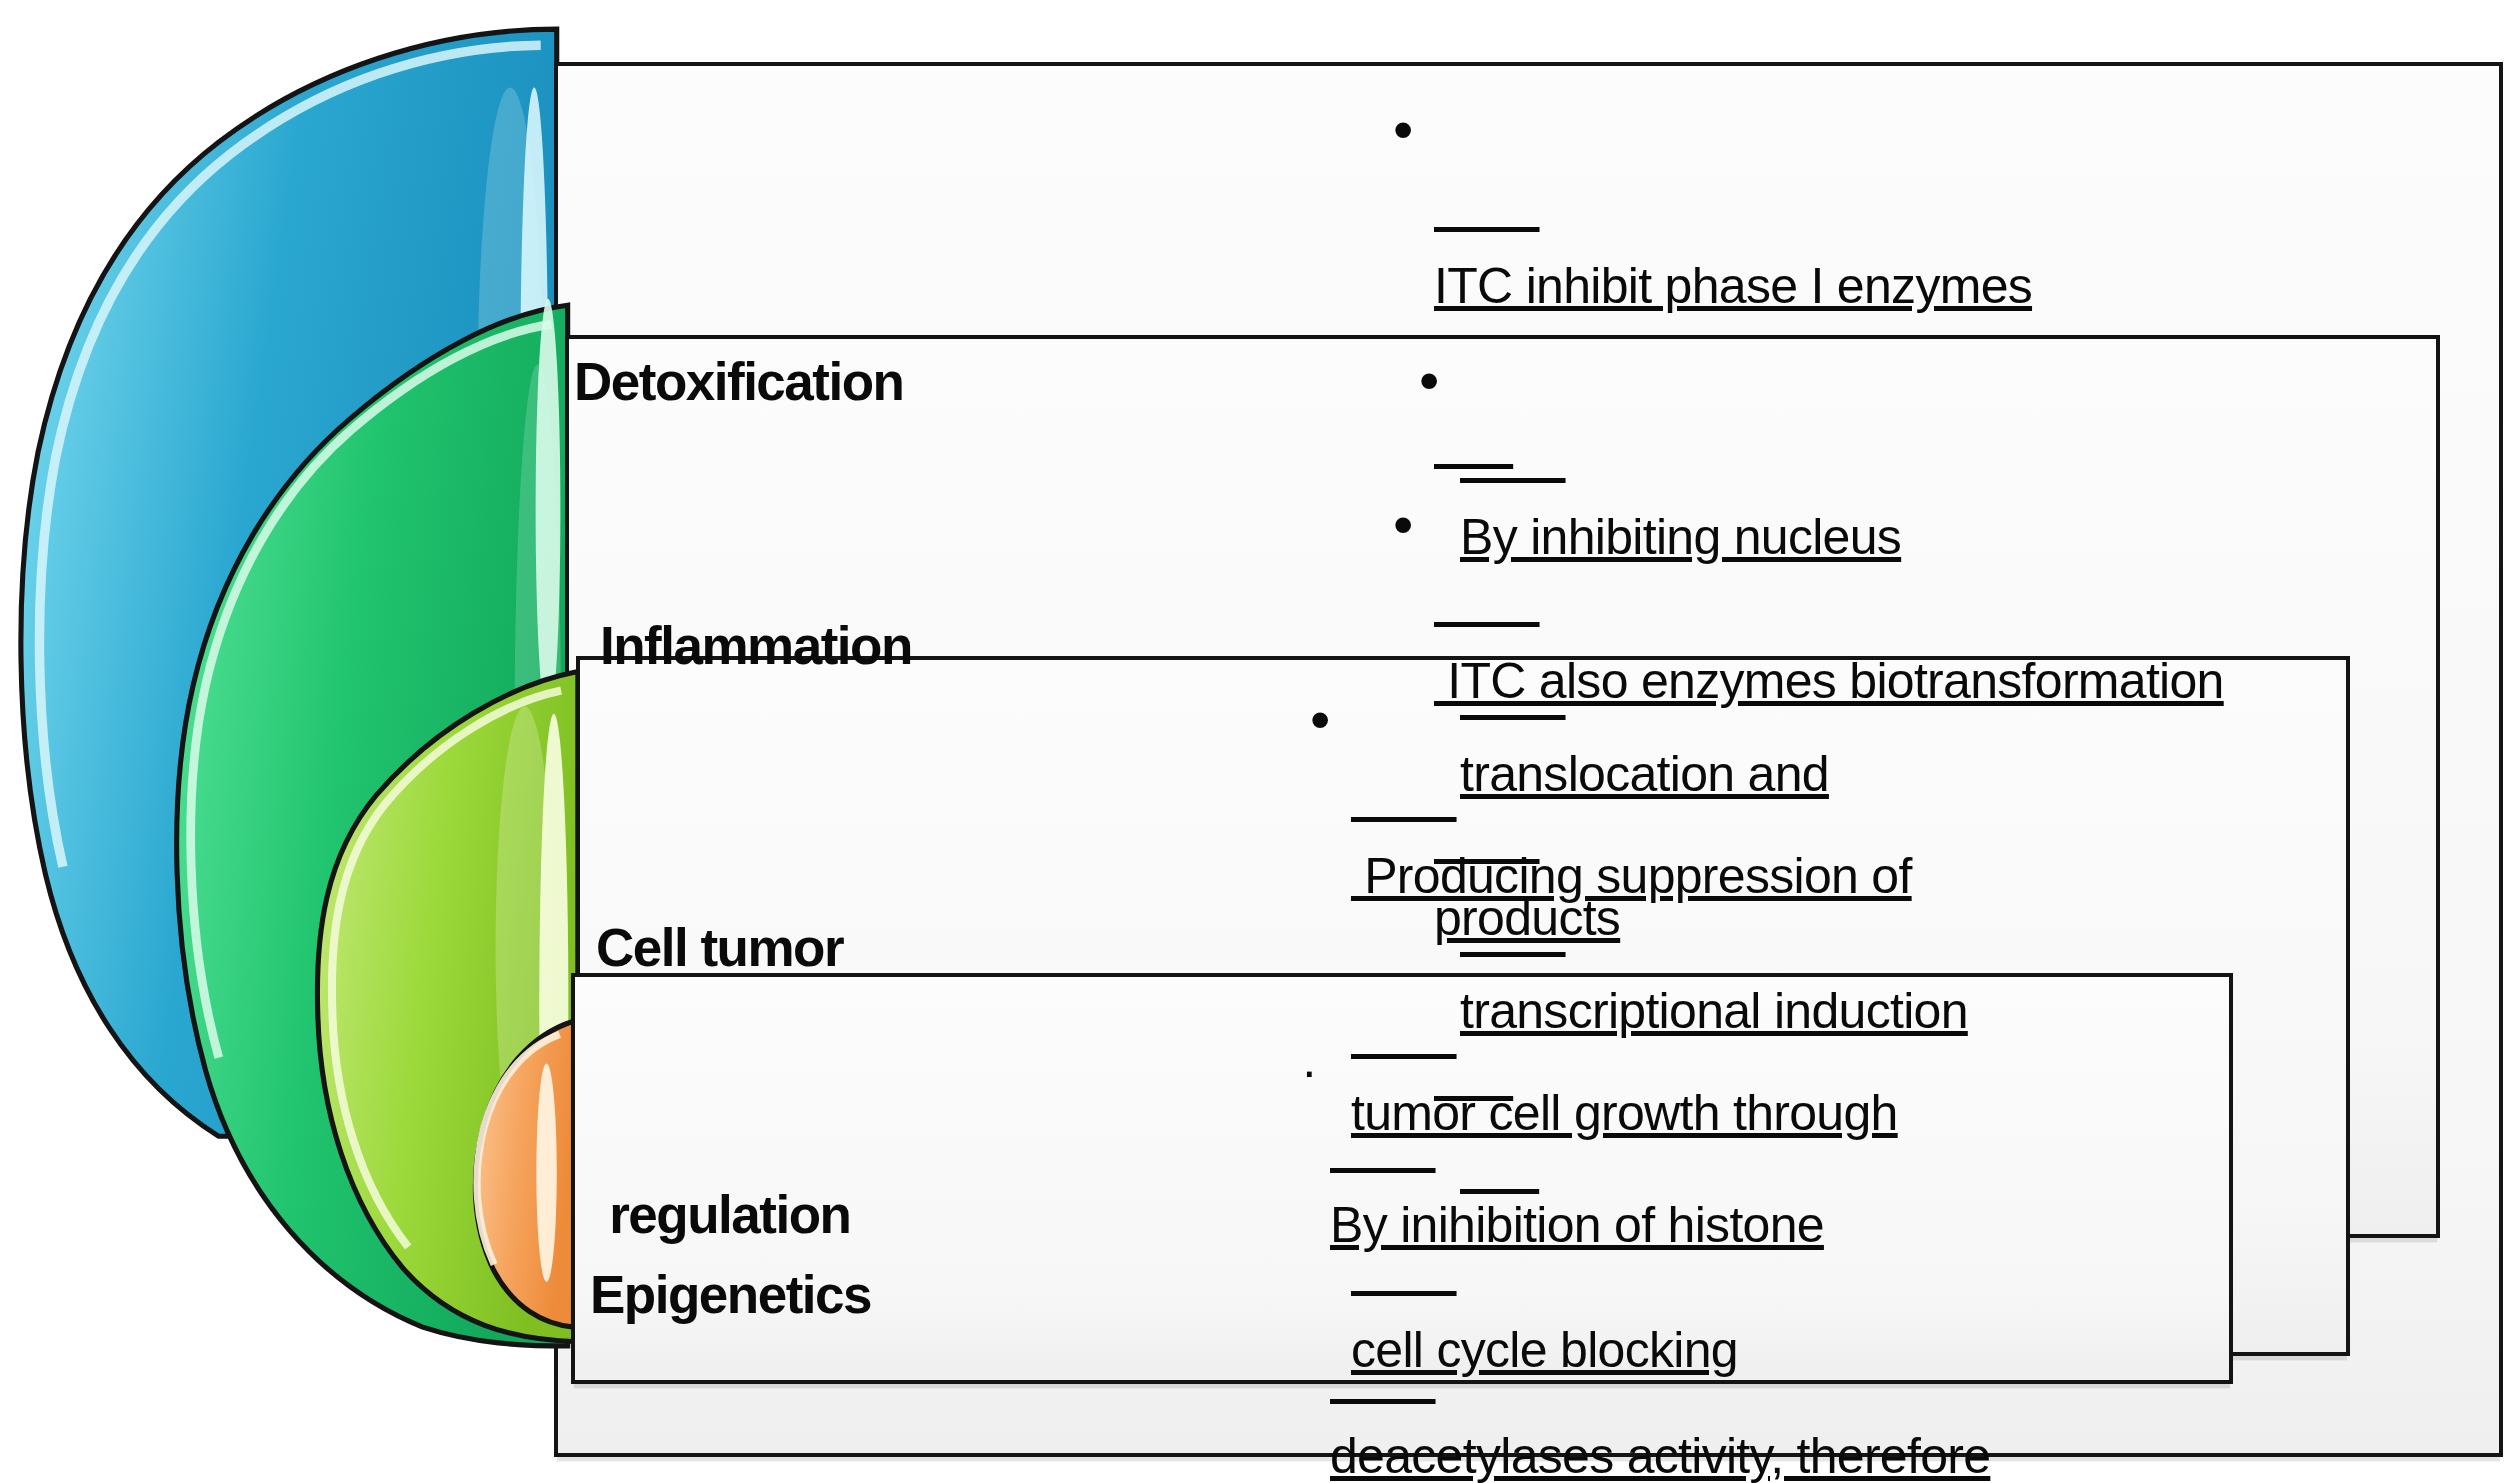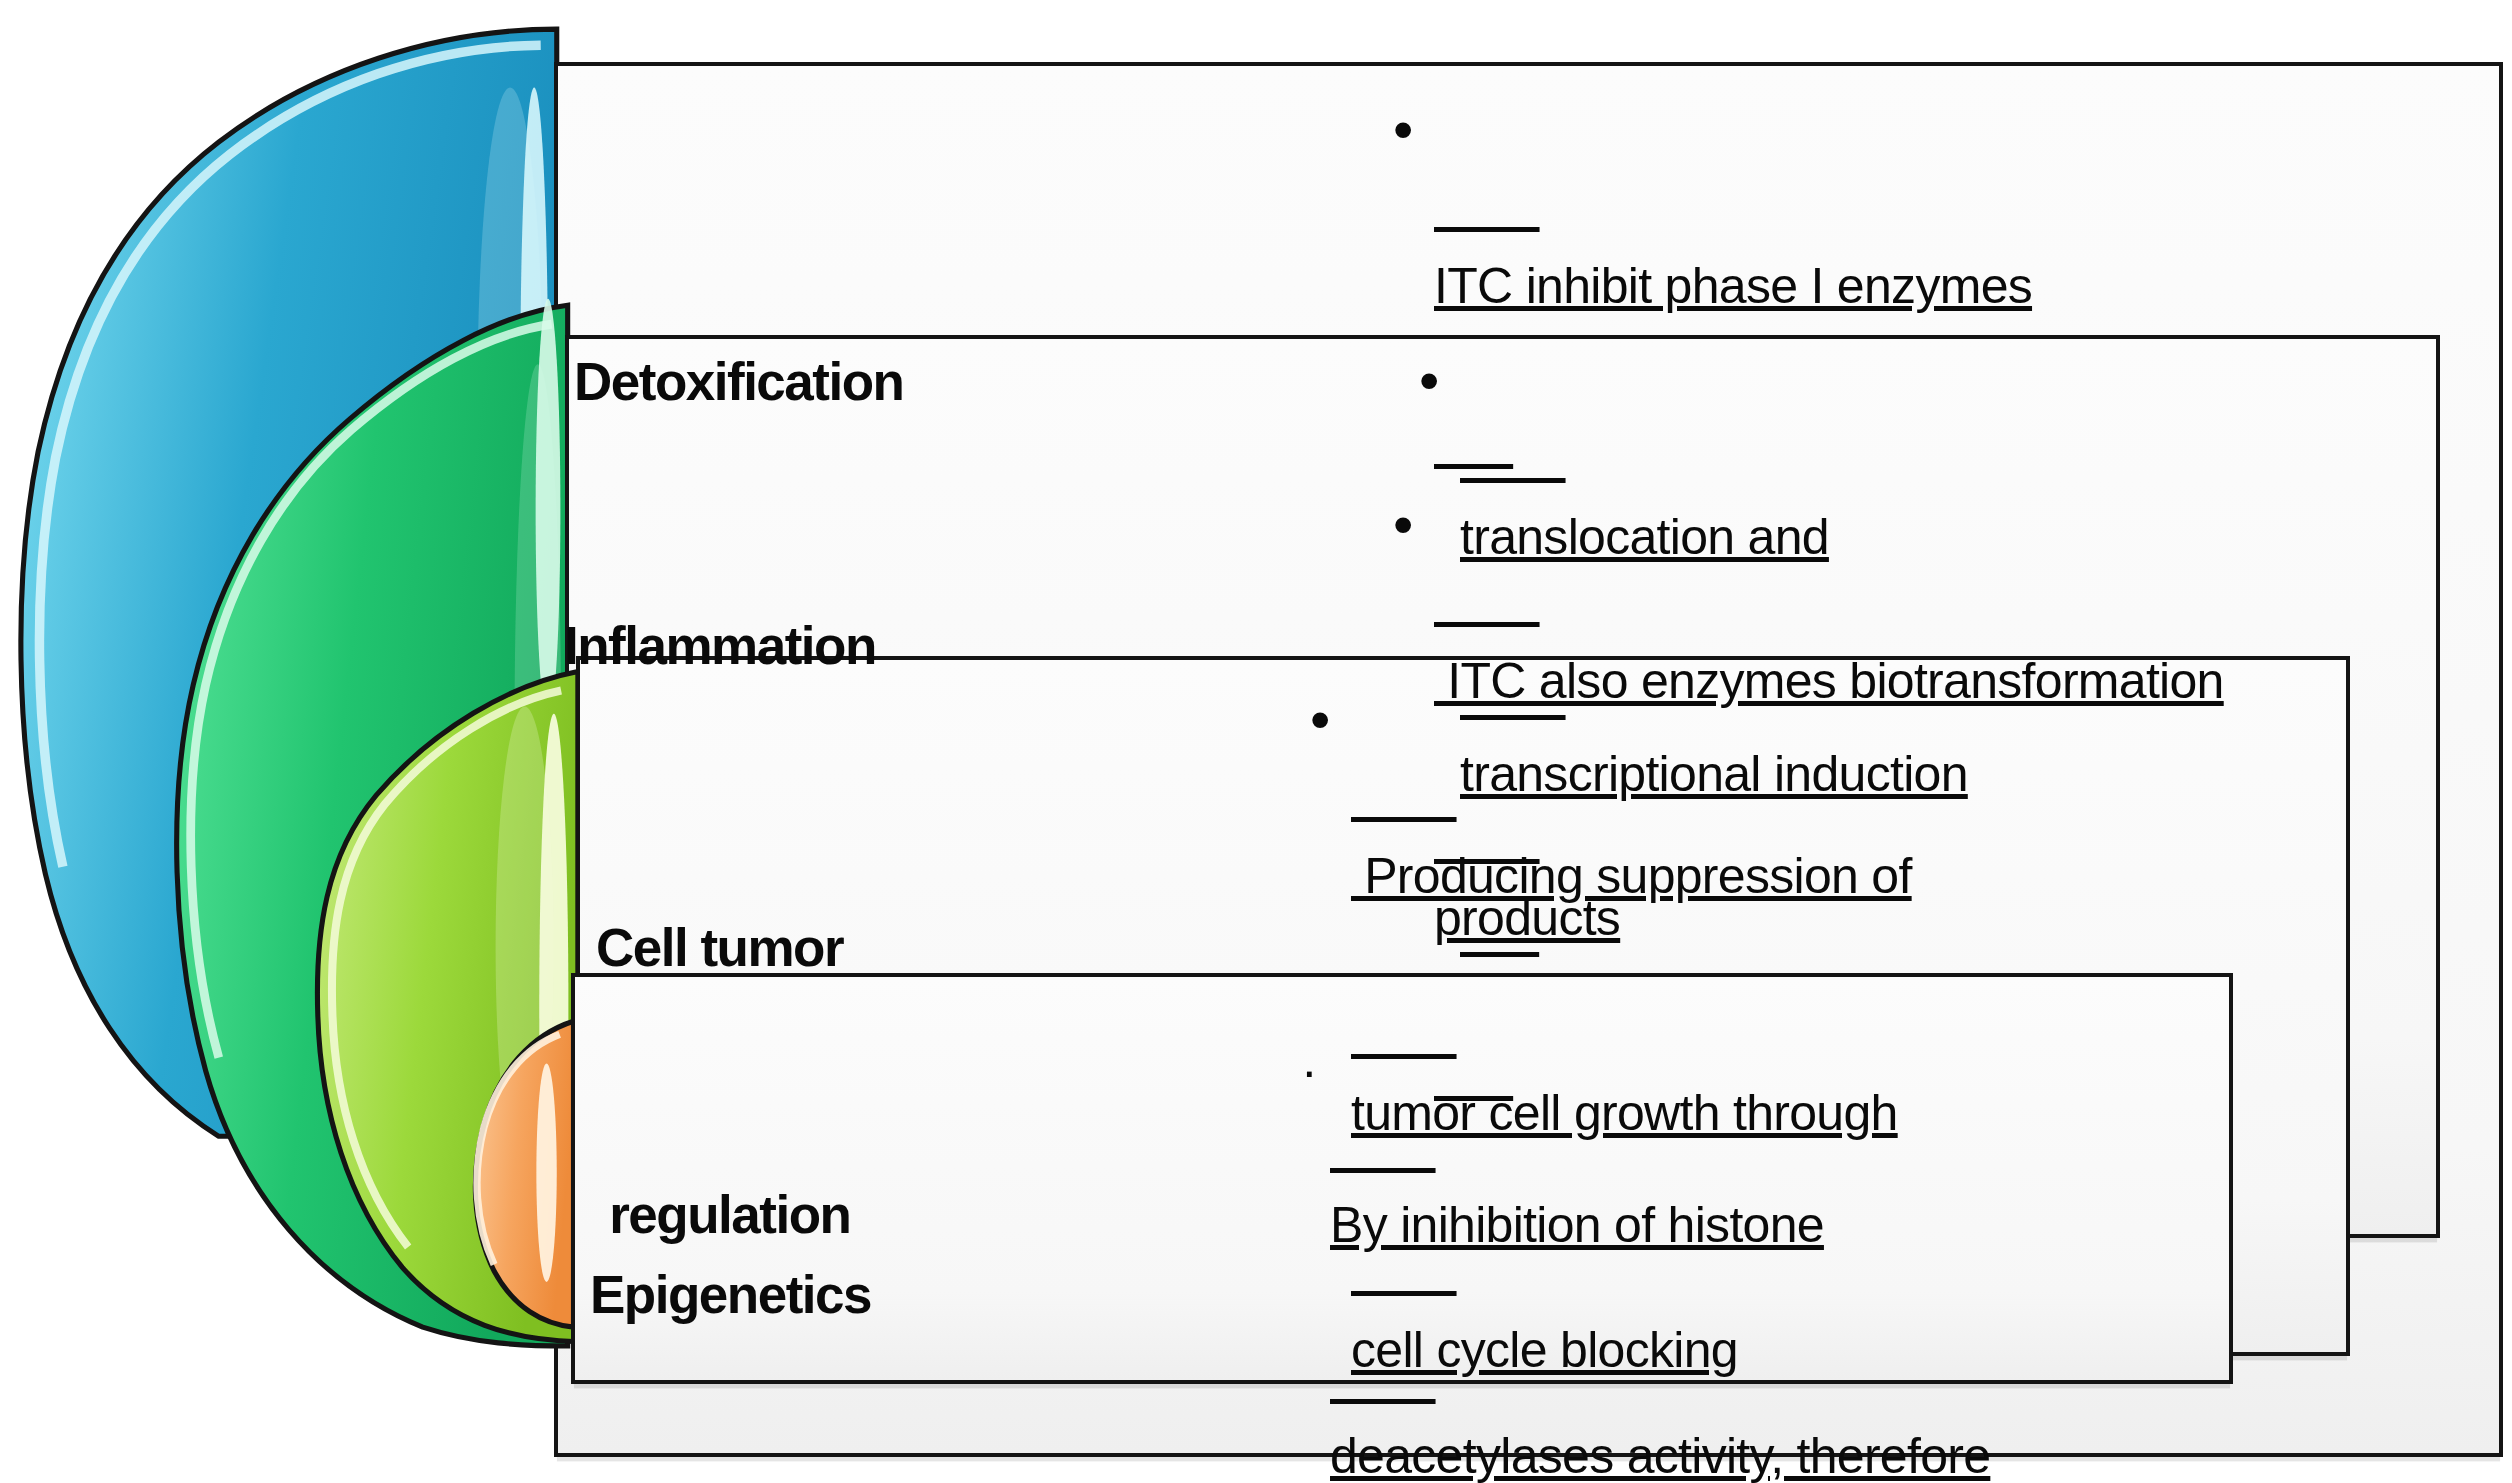--- a/index.html
+++ b/index.html
@@ -103,27 +103,28 @@
     </div>
     <div class="bitem">
       <span class="marker marker-big">•</span>
       <div class="blines">
         <div> ITC also enzymes biotransformation</div>
         <div>products</div>
       </div>
     </div>
   </div>
 
-  <div class="txt title" style="left:564px;top:428px;">
+  <div class="txt title" style="left:600px;top:428px;">
     <div>Inflammation</div>
   </div>
   <div class="txt bullets" style="left:1419px;top:340px;">
     <div class="bitem">
       <span class="marker marker-big">•</span>
       <div class="blines">
+        <div>By inhibiting nucleus</div>
         <div>translocation and</div>
         <div>transcriptional induction</div>
       </div>
     </div>
   </div>
 
   <div class="txt title two-a" style="left:596px;top:725px;">
     <div>Cell tumor</div>
     <div> regulation</div>
   </div>

